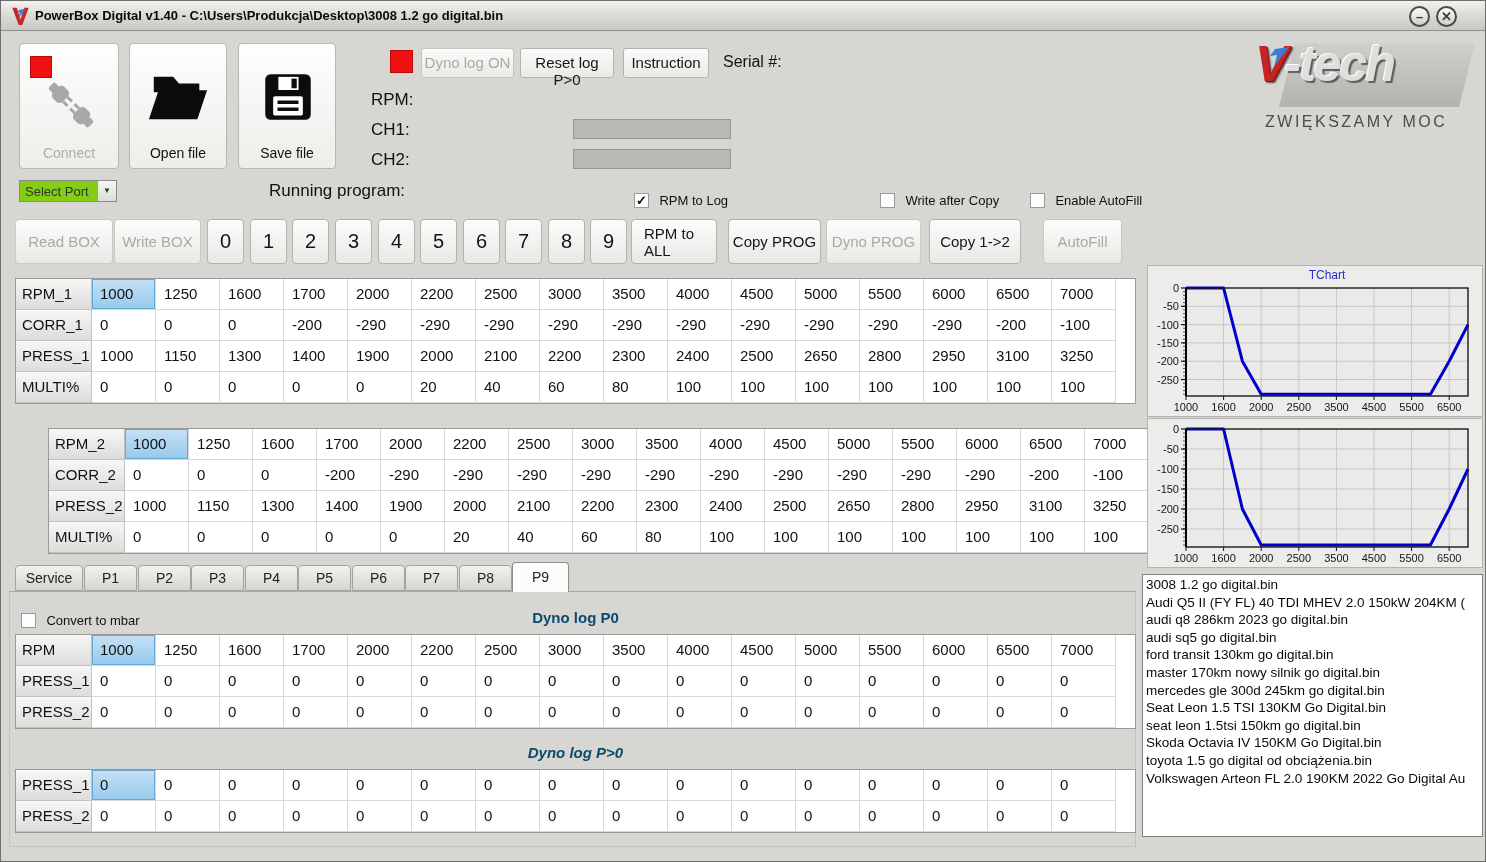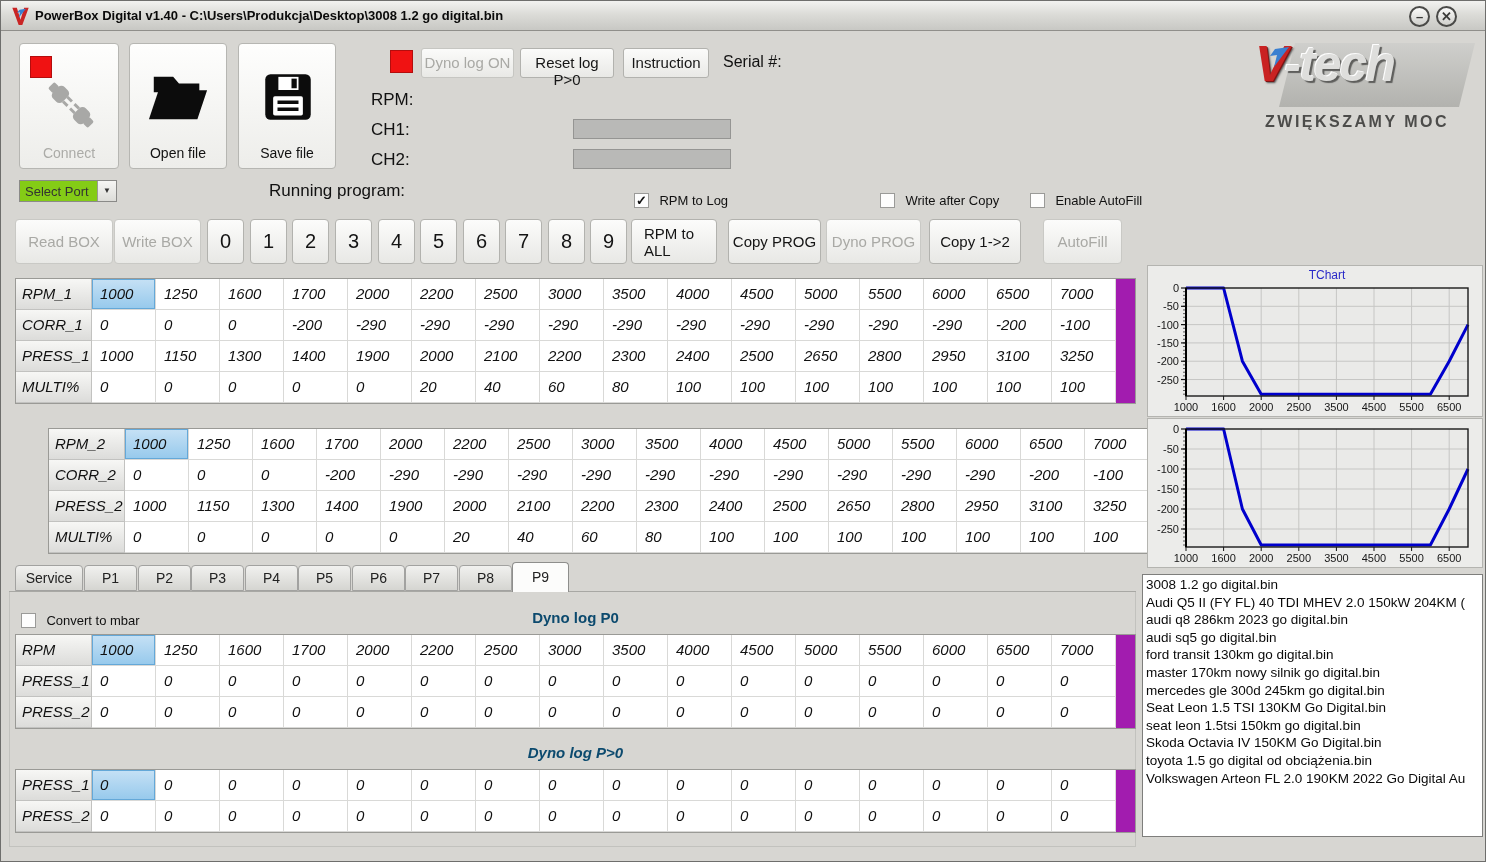--- a/index.html
+++ b/index.html
@@ -46,21 +46,21 @@
   .checkbox .cb-label { display:inline-block; vertical-align:middle; margin-left:6px; font-size:13px; color:#111; }
 
   
   .actbtn { position:absolute; top:218px; height:45px; border:1px solid #b2b2ae; border-radius:4px;
     background:linear-gradient(#fcfcfb,#e8e8e5); font-size:15px; color:#141414;
     display:flex; align-items:center; justify-content:center; }
   .actbtn.num { font-size:20px; }
   .actbtn.dis { color:#a9a9a5; border-color:#c9c9c5; }
 
   
-  .grid-panel { position:absolute; background:#a21caf; border:1px solid #9a9a96;font-style:italic; }
+  .grid-panel { position:absolute; background:#ffffff; border:1px solid #9a9a96; }
   .grid-row { display:flex; height:31px; }
   .row-head { width:76px; height:31px; flex:0 0 76px; background:linear-gradient(#f7f7f5,#dcdcda);
     border-right:1px solid #c2c2c0; border-bottom:1px solid #c2c2c0;
     font-size:15px; color:#111; line-height:30px; padding-left:6px; }
   .cell { width:64px; flex:0 0 64px; height:31px; border-right:1px solid #d9d9d7; border-bottom:1px solid #d9d9d7;
     font-size:15px; color:#111; line-height:30px; padding-left:8px; background:#fff; }
   .cell.sel { background:linear-gradient(#c6e1f5,#96c9ec); box-shadow:inset 0 0 0 1px #64a8d8; }
 
   
   .tab { position:absolute; top:564px; height:26px; background:linear-gradient(#f1f1ef,#d5d5d1);
@@ -82,21 +82,21 @@
   .file-item { font-size:13.5px; line-height:17.6px; color:#0a0a0a; white-space:nowrap; }
 
   
   #logo { position:absolute; left:1252px; top:38px; width:230px; height:108px; }
   #logo .plate { position:absolute; left:34px; top:4px; width:180px; height:64px;
     background:linear-gradient(#cfcfcc,#b2b2ae); transform:skewX(-14deg); }
   #logo .brand { position:absolute; left:2px; top:-4px; font-size:50px; font-style:italic; font-weight:bold;
     letter-spacing:-2px; white-space:nowrap; }
   #logo .brand .v { color:#c92222; text-shadow:1px 1px 0 #7e1414, 2px 2px 2px #555; }
   #logo .brand .rest { color:#dededc; text-shadow:-1px -1px 0 #fdfdfd, 2px 2px 1px #5e5e5c; }
-  #logo .tagline { position:absolute; left:12px; top:74px; font-size:16px; letter-spacing:2.5px; color:#4c4c4a;font-weight:bold; }
+  #logo .tagline { position:absolute; left:12px; top:74px; font-size:16px; letter-spacing:2.5px; color:#4c4c4a; }
   #logo .arrow { position:absolute; left:16px; top:8px; }
 
   svg { overflow:visible; display:block; }
 </style>
 </head>
 <body>
 
 <div id="app">
 
   <div id="titlebar">

